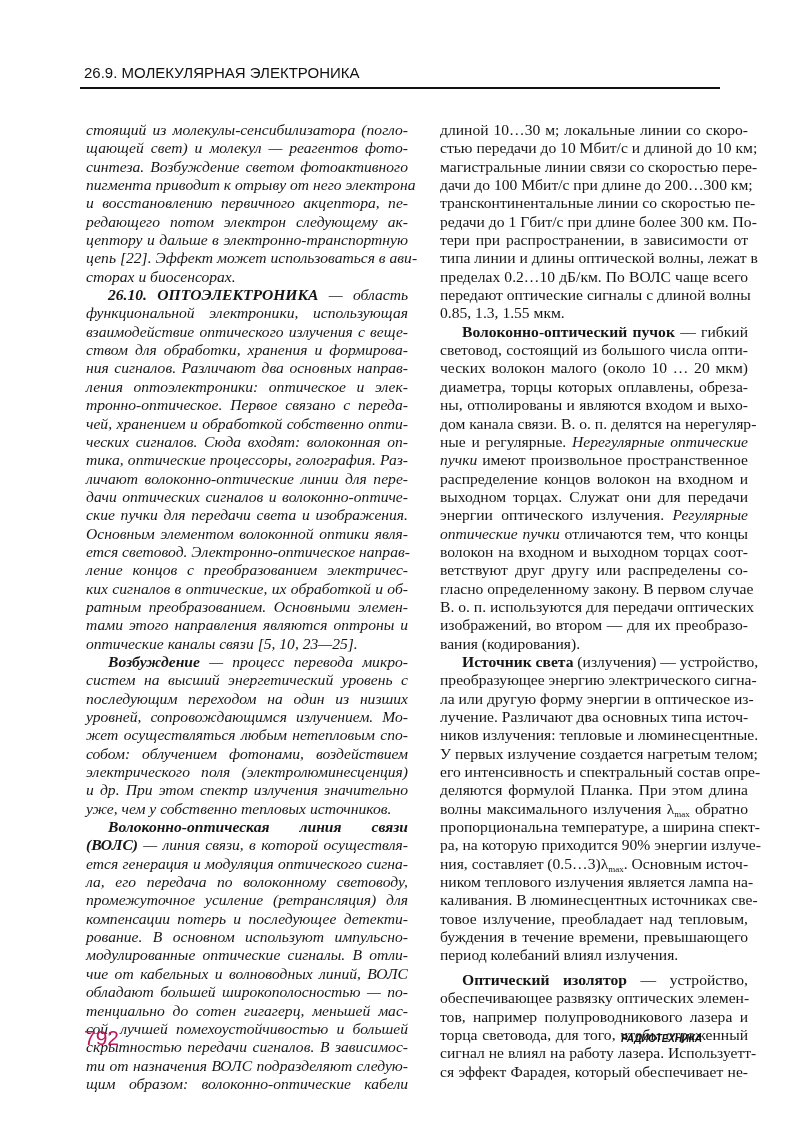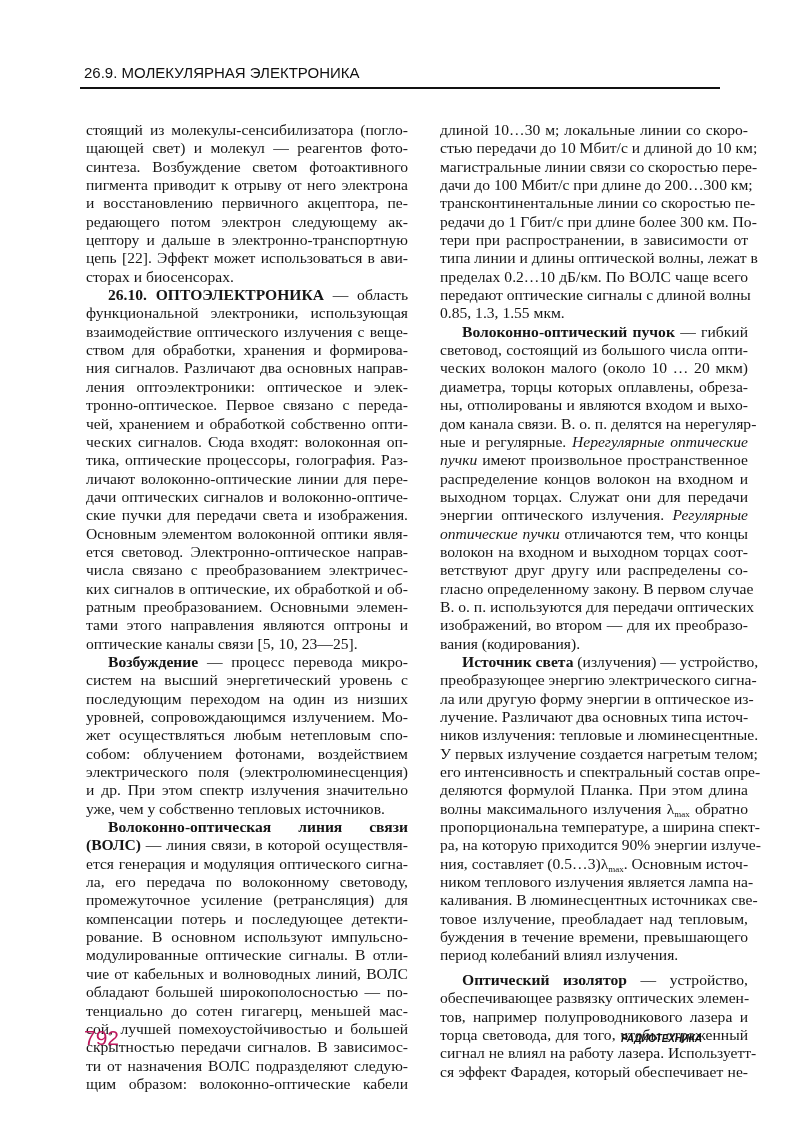--- a/index.html
+++ b/index.html
@@ -6,21 +6,21 @@
   body { width: 794px; height: 1131px; position: relative; overflow: hidden; color: #1a1a1a; }
   .header {
     position: absolute; left: 84px; top: 64px; width: 414px;
     font-family: "Liberation Sans", sans-serif; font-size: 15px; letter-spacing: 0px; color: #111;
   }
   .rule { position: absolute; left: 80px; top: 87px; width: 640px; height: 2px; background: #111; }
   .col {
     position: absolute; top: 121px;
     font-family: "Liberation Serif", serif; font-size: 15.6px; line-height: 18.35px; color: #161616;
   }
-  .col.left { left: 86px; width: 322px; }
+  .col.left { left: 86px; width: 322px; font-style: italic; }
   .col.right { left: 412px; width: 308px; margin-left: 28px; }
   .ln { display: block; white-space: nowrap; text-align: justify; text-align-last: justify; height: 18.35px; overflow: visible; }
   .ln.last { text-align-last: left; }
   .ind { padding-left: 22px; }
   b { font-weight: bold; }
   i { font-style: italic; }
   .sub { font-size: 9px; vertical-align: -3px; }
   .footer-num { position: absolute; left: 84px; top: 1026px; font-family: "Liberation Sans", sans-serif; font-size: 21px; color: #be185d; }
   .footer-title { position: absolute; left: 621px; top: 1033px; font-family: "Liberation Sans", sans-serif; font-size: 10px; font-weight: bold; font-style: italic; color: #111; letter-spacing: -0.2px; }
 </style>
@@ -48,21 +48,21 @@
   <span class="ln">ления оптоэлектроники: оптическое и элек-</span>
   <span class="ln">тронно-оптическое. Первое связано с переда-</span>
   <span class="ln">чей, хранением и обработкой собственно опти-</span>
   <span class="ln">ческих сигналов. Сюда входят: волоконная оп-</span>
   <span class="ln">тика, оптические процессоры, голография. Раз-</span>
   <span class="ln">личают волоконно-оптические линии для пере-</span>
   <span class="ln">дачи оптических сигналов и волоконно-оптиче-</span>
   <span class="ln">ские пучки для передачи света и изображения.</span>
   <span class="ln">Основным элементом волоконной оптики явля-</span>
   <span class="ln">ется световод. Электронно-оптическое направ-</span>
-  <span class="ln">числа связано с преобразованием электричес-</span>
+  <span class="ln">ление концов с преобразованием электричес-</span>
   <span class="ln">ких сигналов в оптические, их обработкой и об-</span>
   <span class="ln">ратным преобразованием. Основными элемен-</span>
   <span class="ln">тами этого направления являются оптроны и</span>
   <span class="ln last">оптические каналы связи [5, 10, 23—25].</span>
   <span class="ln ind"><b>Возбуждение</b><span> — процесс перевода микро-</span></span>
   <span class="ln">систем на высший энергетический уровень с</span>
   <span class="ln">последующим переходом на один из низших</span>
   <span class="ln">уровней, сопровождающимся излучением. Мо-</span>
   <span class="ln">жет осуществляться любым нетепловым спо-</span>
   <span class="ln">собом: облучением фотонами, воздействием</span>

